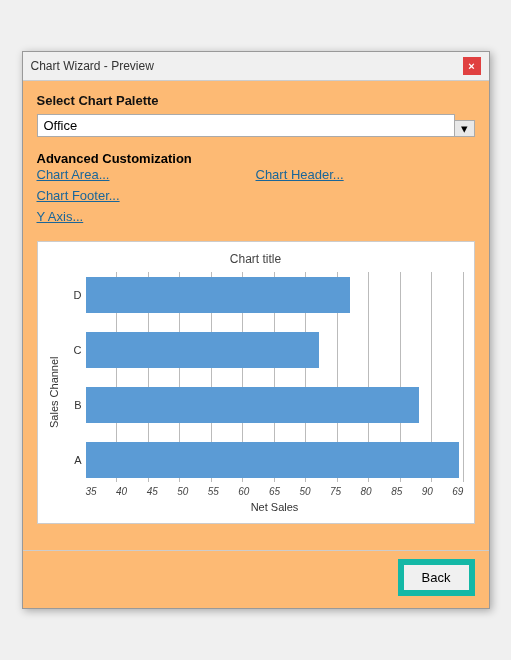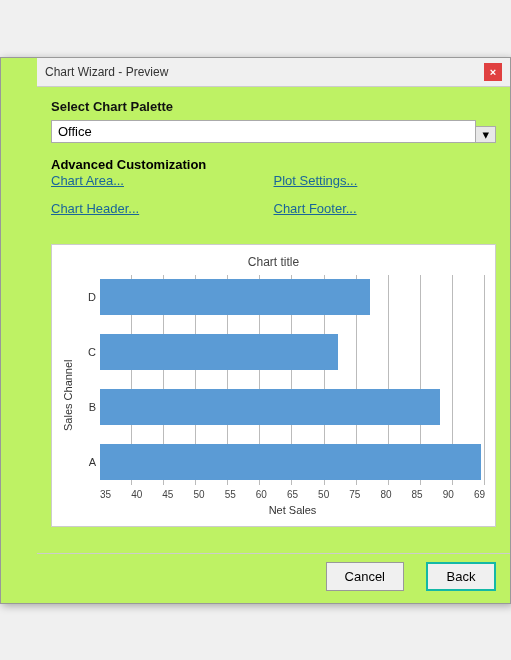--- a/index.html
+++ b/index.html
@@ -6,25 +6,24 @@
     body {
       font-family: 'Segoe UI', Tahoma, Geneva, Verdana, sans-serif;
       font-size: 13px;
       background: #f0f0f0;
       display: flex;
       justify-content: center;
       align-items: center;
       min-height: 100vh;
     }
     .window {
-      width: 511px;
-      background: #bef264;
+      width: 468px;
+      background: #fdba74;
       border: 1px solid #999;
       box-shadow: 2px 2px 8px rgba(0,0,0,0.3);
-      padding-left: 36px;
     }
     .title-bar {
       background: #f0f0f0;
       border-bottom: 1px solid #ccc;
       padding: 5px 8px;
       display: flex;
       justify-content: space-between;
       align-items: center;
     }
     .title-bar-text {
@@ -77,21 +76,21 @@
       align-items: center;
       cursor: pointer;
     }
     .adv-label {
       font-weight: bold;
       margin-bottom: 0;
     }
     .links-grid {
       display: grid;
       grid-template-columns: 1fr 1fr;
-      gap: 11px 0;
+      gap: 4px 0;
       margin-bottom: 16px;
     }
     .link {
       color: #1a6699;
       text-decoration: underline;
       cursor: pointer;
       font-size: 13px;
       padding: 1px 0;
     }
     .chart-area {
@@ -151,20 +150,21 @@
       position: absolute;
       left: 0;
     }
     .x-ticks {
       display: flex;
       justify-content: space-between;
       padding-left: 22px;
       font-size: 10px;
       color: #444;
       margin-top: 4px;
+      font-style: italic;
     }
     .x-axis-label {
       text-align: center;
       font-size: 11px;
       color: #333;
       margin-top: 4px;
       padding-left: 22px;
     }
     .footer-buttons {
       display: flex;
@@ -175,21 +175,21 @@
     }
     .btn {
       padding: 5px 18px;
       font-size: 13px;
       border: 1px solid #999;
       background: #f0f0f0;
       cursor: pointer;
       min-width: 70px;
     }
     .btn-back {
-      border: 2px solid #14b8a6;
+      border: 6px solid #14b8a6;
       margin-left: 14px;
     }
   </style>
 </head>
 <body>
 
 <div class="window">
 
   <div class="title-bar">
     <span class="title-bar-text">Chart Wizard - Preview</span>
@@ -202,24 +202,24 @@
     <div class="dropdown-row">
       <select class="dropdown">
         <option>Office</option>
       </select>
       <div class="dropdown-arrow">▾</div>
     </div>
 
     <div class="adv-label">Advanced Customization</div>
     <div class="links-grid">
       <span class="link">Chart Area...</span>
-      <span class="link">Plot Settings...</span>
       <span class="link">Chart Header...</span>
       <span class="link">Chart Footer...</span>
       <span></span>
+      <span class="link">Y Axis...</span>
     </div>
 
     <div class="chart-area">
       <div class="chart-title">Chart title</div>
       <div class="chart-inner">
 
         <div class="y-axis-label">Sales Channel</div>
 
         <div class="chart-body">
 
@@ -285,16 +285,15 @@
             <span>69</span>
           </div>
 
           <div class="x-axis-label">Net Sales</div>
         </div>
       </div>
     </div>
   </div>
 
   <div class="footer-buttons">
-    <button class="btn">Cancel</button>
     <button class="btn btn-back">Back</button>
   </div>
 </div>
 
 </body></html>

